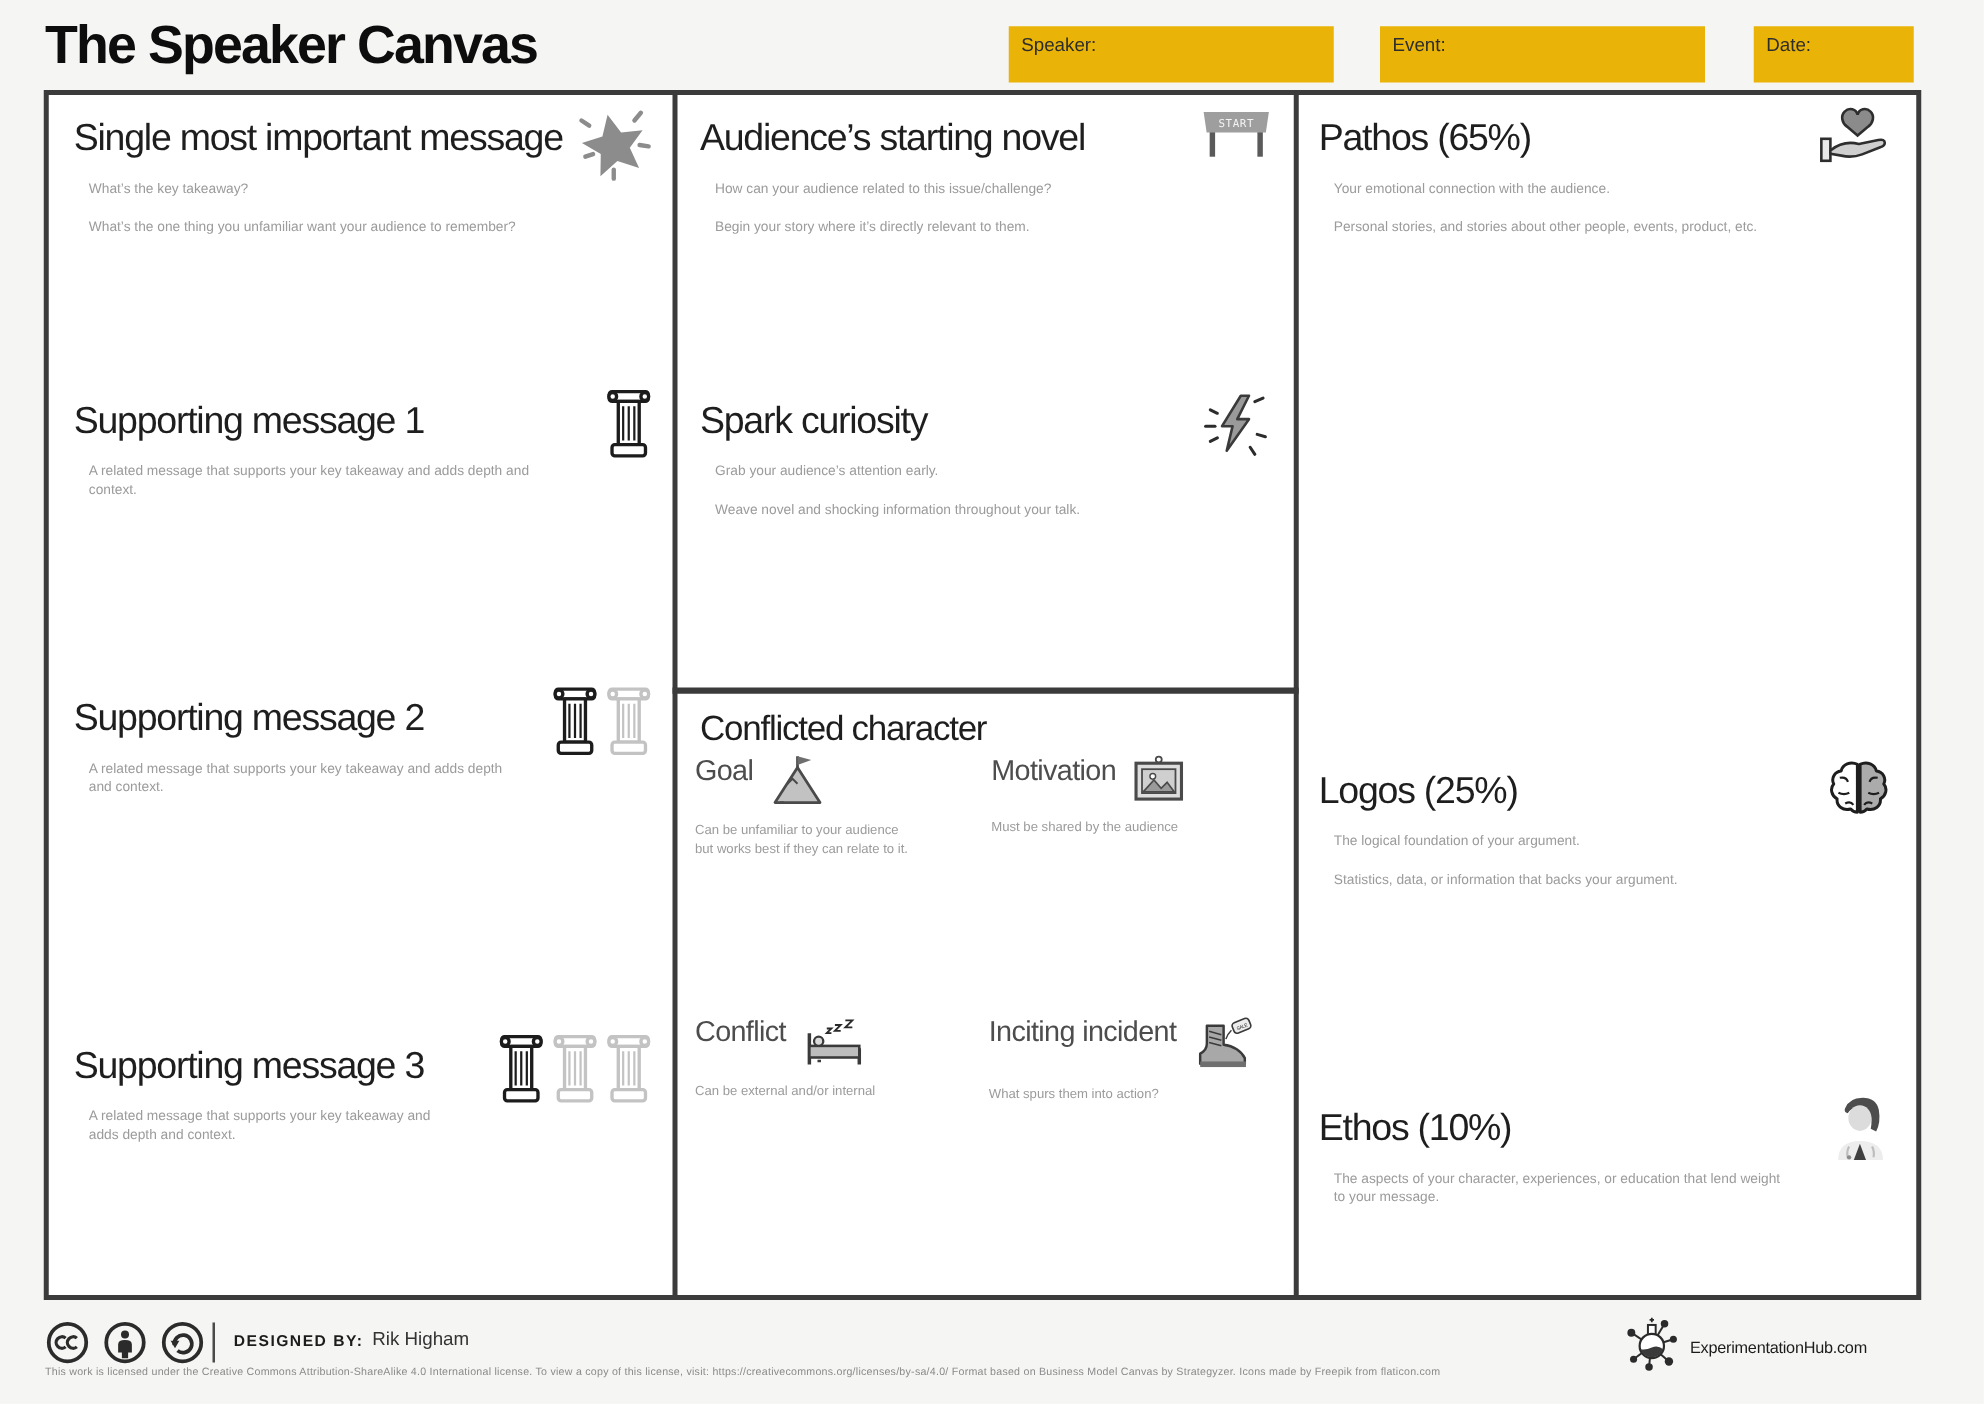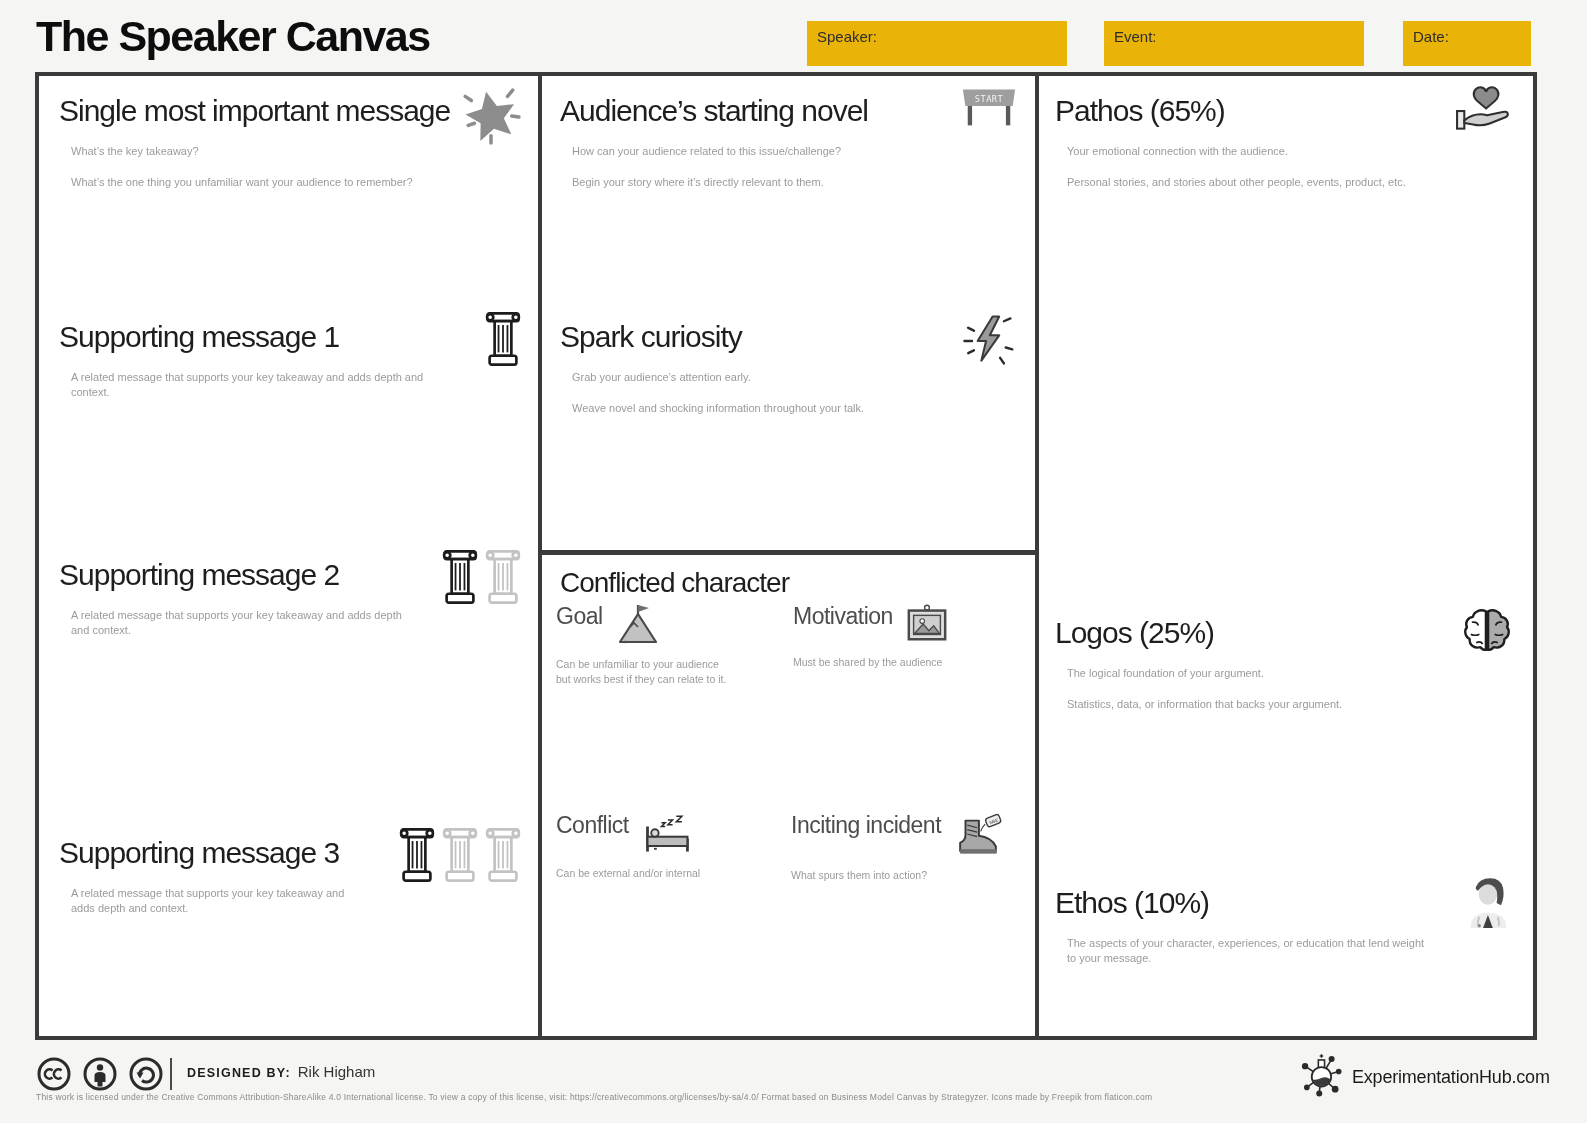--- a/index.html
+++ b/index.html
@@ -44,21 +44,21 @@
 
   
   .cc-group{position:absolute;left:36px;top:1056px;display:flex;gap:10px;align-items:center}
   .foot-divider{position:absolute;left:170px;top:1058px;width:2px;height:32px;background:#4a4a4a}
   .designed-by{position:absolute;left:187px;top:1063px;display:flex;align-items:flex-end;gap:7px}
   .designed-by .lbl{font-size:12.5px;font-weight:bold;letter-spacing:1.2px;color:#1c1c1c}
   .designed-by .name{font-size:15px;color:#333333}
   .license{position:absolute;left:36px;top:1092px;width:1180px;font-size:8.5px;color:#8a8a8a;
     letter-spacing:0.2px;white-space:nowrap}
   .site-group{position:absolute;left:1298px;top:1052px;display:flex;align-items:center;gap:8px}
-  .site-name{font-size:18px;color:#1c1c1c;letter-spacing:-0.2px}
+  .site-name{font-size:13px;color:#1c1c1c;letter-spacing:-0.2px}
 </style>
 </head>
 <body>
 
 <svg width="0" height="0" style="position:absolute" aria-hidden="true">
   <defs>
     <symbol id="sym-pillar" viewBox="0 0 34 52">
       <g fill="#ffffff" stroke="currentColor" stroke-width="2.4" stroke-linejoin="round">
         <rect x="3" y="3" width="28" height="7" rx="2"></rect>
         <circle cx="5.5" cy="6.5" r="2.8"></circle>

